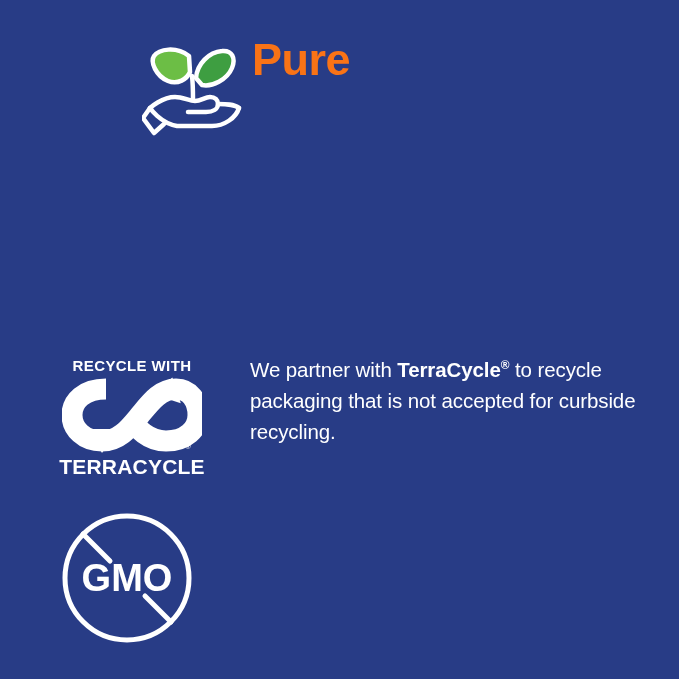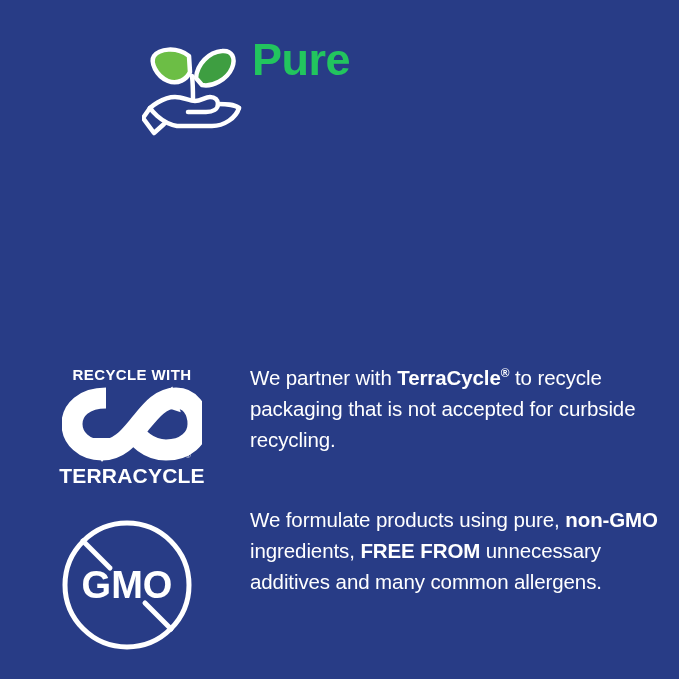--- a/index.html
+++ b/index.html
@@ -35,21 +35,21 @@
     left: 142px;
     top: 34px;
     width: 108px;
     height: 108px;
   }
   .brand-title {
     position: absolute;
     left: 252px;
     top: 34px;
     width: 400px;
-    color: #22c55e;
+    color: #f97316;
     font-size: 45px;
     font-weight: bold;
     line-height: 51px;
     letter-spacing: -0.5px;
   }
   .brand-title .line {
     display: block;
     white-space: nowrap;
   }
 
@@ -57,21 +57,21 @@
   .feature {
     position: absolute;
     left: 0;
     width: 679px;
   }
   .feature-icon {
     position: absolute;
     left: 57px;
     width: 140px;
     display: flex;
-    align-items: flex-end;
+    align-items: center;
     justify-content: center;
   }
   .feature-text {
     position: absolute;
     left: 250px;
     width: 412px;
     color: #FFFFFF;
     font-size: 20.5px;
     line-height: 31px;
     font-weight: normal;
@@ -85,21 +85,21 @@
     vertical-align: super;
     line-height: 0;
   }
 
   #feature-1 { top: 190px; height: 150px; }
   #feature-1 .feature-icon { top: 0px; height: 150px; }
   #feature-1 .feature-text { top: 20px; }
 
   #feature-2 { top: 340px; height: 150px; }
   #feature-2 .feature-icon { top: 0px; height: 150px; }
-  #feature-2 .feature-text { top: 22px; }
+  #feature-2 .feature-text { top: 14px; }
 
   #feature-3 { top: 490px; height: 160px; }
   #feature-3 .feature-icon { top: 13px; height: 150px; }
   #feature-3 .feature-text { top: 14px; }
 
   
   .terracycle {
     position: relative;
     width: 150px;
     height: 132px;
@@ -205,18 +205,15 @@
   <div class="feature" id="feature-3">
     <div class="feature-icon">
       <svg viewBox="0 0 136 136" width="136" height="136" aria-hidden="true">
         <circle cx="68" cy="68" r="62" fill="none" stroke="#FFFFFF" stroke-width="5"></circle>
 
         <line x1="24" y1="24" x2="51" y2="51" stroke="#FFFFFF" stroke-width="5" stroke-linecap="round"></line>
         <line x1="86" y1="86" x2="112" y2="112" stroke="#FFFFFF" stroke-width="5" stroke-linecap="round"></line>
         <text x="68" y="81" text-anchor="middle" font-family="Liberation Sans, sans-serif" font-size="38" font-weight="bold" fill="#FFFFFF">GMO</text>
       </svg>
     </div>
-    <div class="feature-text">
-      <span>We formulate products using pure, </span><b>non-GMO</b><span> ingredients, </span><b>FREE FROM</b><span> unnecessary additives and many common allergens.</span>
-    </div>
   </div>
 
 </div>
 
 </body></html>

